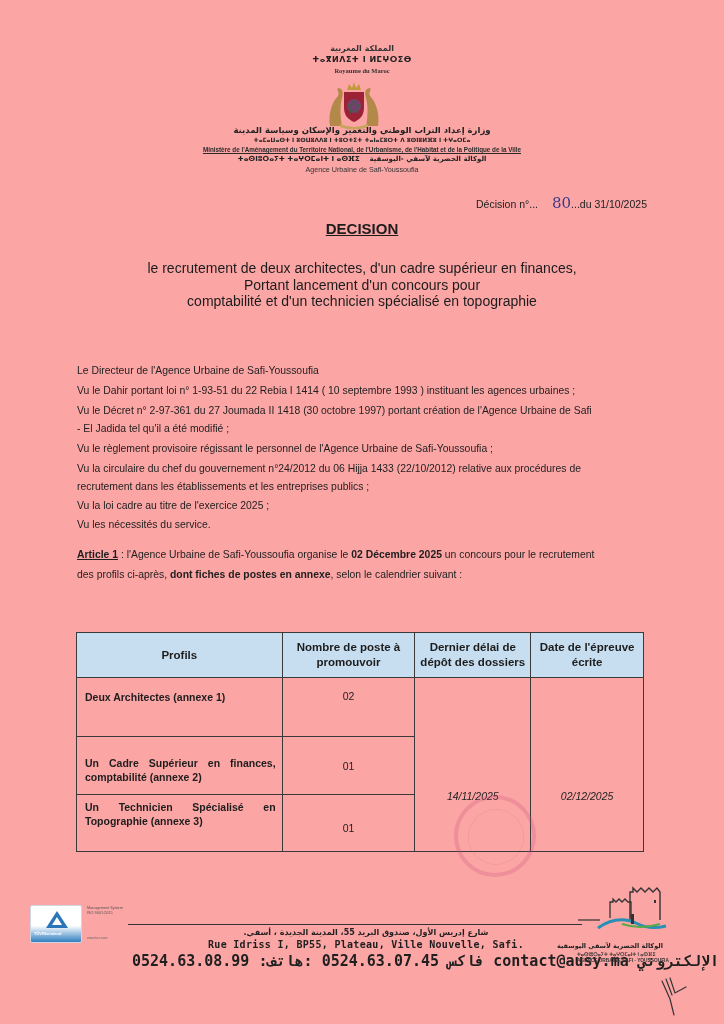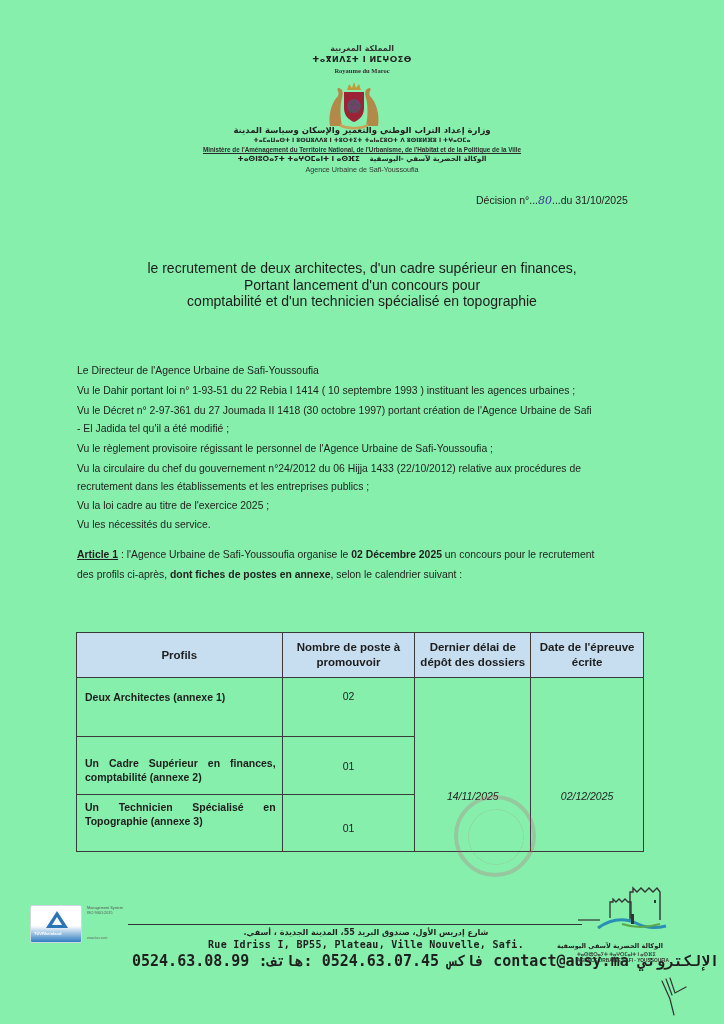--- a/index.html
+++ b/index.html
@@ -1,34 +1,34 @@
 <!DOCTYPE html>
 <html><head>
 <meta charset="utf-8">
 <style>
   * { box-sizing: border-box; margin: 0; padding: 0; }
   html, body { width: 724px; height: 1024px; background: #ffffff; overflow: hidden; }
   body { position: relative; font-family: "Liberation Sans", sans-serif; color: #1a1a1a; }
-  .page { position: absolute; left: 0; top: 0; width: 724px; height: 1024px; background: #86efac; }
+  .page { position: absolute; left: 0; top: 0; width: 724px; height: 1024px; background: #fca5a5; }
 
   
   .hdr { position: absolute; left: 0; width: 724px; text-align: center; }
   .ar-kingdom { top: 44px; font-family: "DejaVu Sans", sans-serif; font-size: 8px; font-weight: bold; color: #333; }
   .tif-kingdom { top: 55px; font-family: "DejaVu Sans", sans-serif; font-size: 8px; font-weight: bold; letter-spacing: 0.5px; color: #222; }
   .fr-kingdom { top: 67px; font-family: "Liberation Serif", serif; font-size: 6.5px; font-weight: bold; color: #333; }
   .coat { position: absolute; left: 324px; top: 80px; width: 60px; height: 50px; }
   .ar-ministry { top: 125px; font-family: "DejaVu Sans", sans-serif; font-size: 8.5px; font-weight: bold; color: #222; }
   .tif-ministry { top: 137px; font-family: "DejaVu Sans", sans-serif; font-size: 5.8px; font-weight: bold; color: #222; }
   .fr-ministry { top: 146px; font-size: 6.3px; font-weight: bold; color: #2b2b2b; }
   .fr-ministry span { text-decoration: underline; }
   .ar-agency { top: 155px; font-family: "DejaVu Sans", sans-serif; font-size: 7px; font-weight: bold; color: #222; }
   .fr-agency { top: 165px; font-size: 7.2px; color: #333; }
 
   .decision-ref { position: absolute; left: 476px; top: 194px; font-size: 10.5px; color: #222; }
-  .decision-ref .hand { font-family: "DejaVu Serif", serif; font-style: italic; font-size: 11px; color: #3a3a8a; }
+  .decision-ref .hand { font-family: "DejaVu Serif", serif; font-size: 15px; color: #3a3a8a; margin-left: 14px; }
 
   .title { position: absolute; left: 0; width: 724px; top: 220px; text-align: center; font-size: 15px; font-weight: bold; text-decoration: underline; color: #1c1c1c; }
   .subtitle { position: absolute; left: 0; width: 724px; top: 260px; text-align: center; font-size: 14px; line-height: 16.5px; color: #1c1c1c; }
   .line { position: absolute; left: 77px; font-size: 10.4px; white-space: nowrap; color: #1e1e1e; }
   .article b { font-weight: bold; }
   .article .lbl { font-weight: bold; text-decoration: underline; }
 
   
   table.cal { position: absolute; left: 76px; top: 632px; width: 568px; border-collapse: collapse; font-size: 10.5px; }
   table.cal th, table.cal td { border: 1.2px solid #3a3a3a; }
@@ -91,20 +91,21 @@
     <span>ⵜⴰⵙⵏⵓⵔⴰⵢⵜ ⵜⴰⵖⵔⵎⴰⵏⵜ ⵏ ⴰⵙⴼⵉ</span>
     &nbsp;&nbsp;
     <span dir="rtl">الوكالة الحضرية لآسفي -اليوسفية</span>
   </div>
   <div class="hdr fr-agency">Agence Urbaine de Safi-Youssoufia</div>
 
   <div class="decision-ref">
     <span>Décision n°...</span><span class="hand">80</span><span>...du 31/10/2025</span>
   </div>
 
+  <div class="title">DECISION</div>
   <div class="subtitle">
     <div>le recrutement de deux architectes, d'un cadre supérieur en finances,</div>
     <div>Portant lancement d'un concours pour</div>
     <div>comptabilité et d'un technicien spécialisé en topographie</div>
   </div>
 
   <div class="line" style="top:365px">Le Directeur de l'Agence Urbaine de Safi-Youssoufia</div>
   <div class="line" style="top:385px">Vu le Dahir portant loi n° 1-93-51 du 22 Rebia I 1414 ( 10 septembre 1993 ) instituant les agences urbaines ;</div>
   <div class="line" style="top:405px">Vu le Décret n° 2-97-361 du 27 Joumada II 1418 (30 octobre 1997) portant création de l'Agence Urbaine de Safi</div>
   <div class="line" style="top:423px">- El Jadida tel qu'il a été modifié ;</div>

